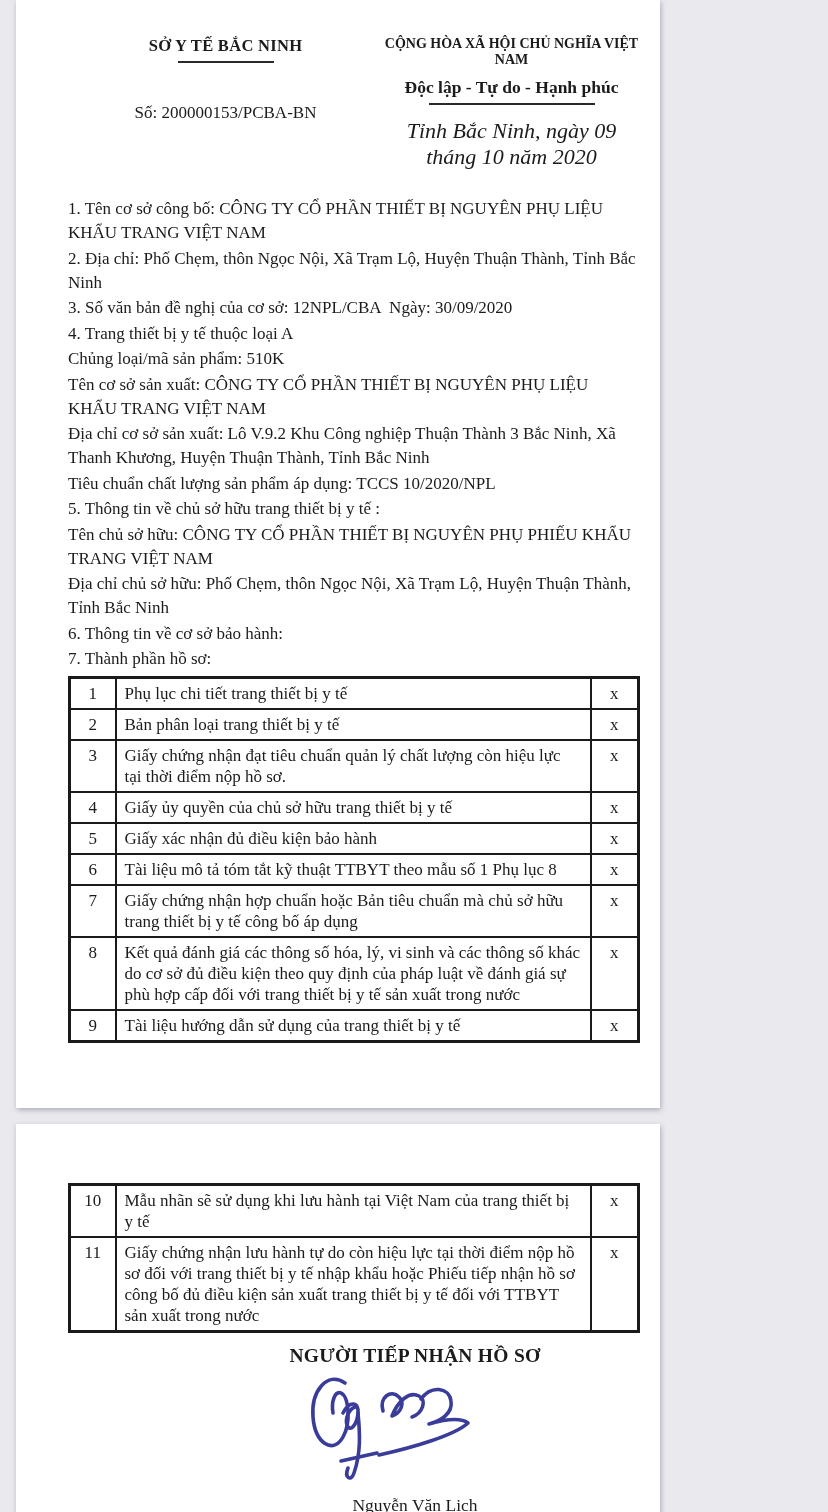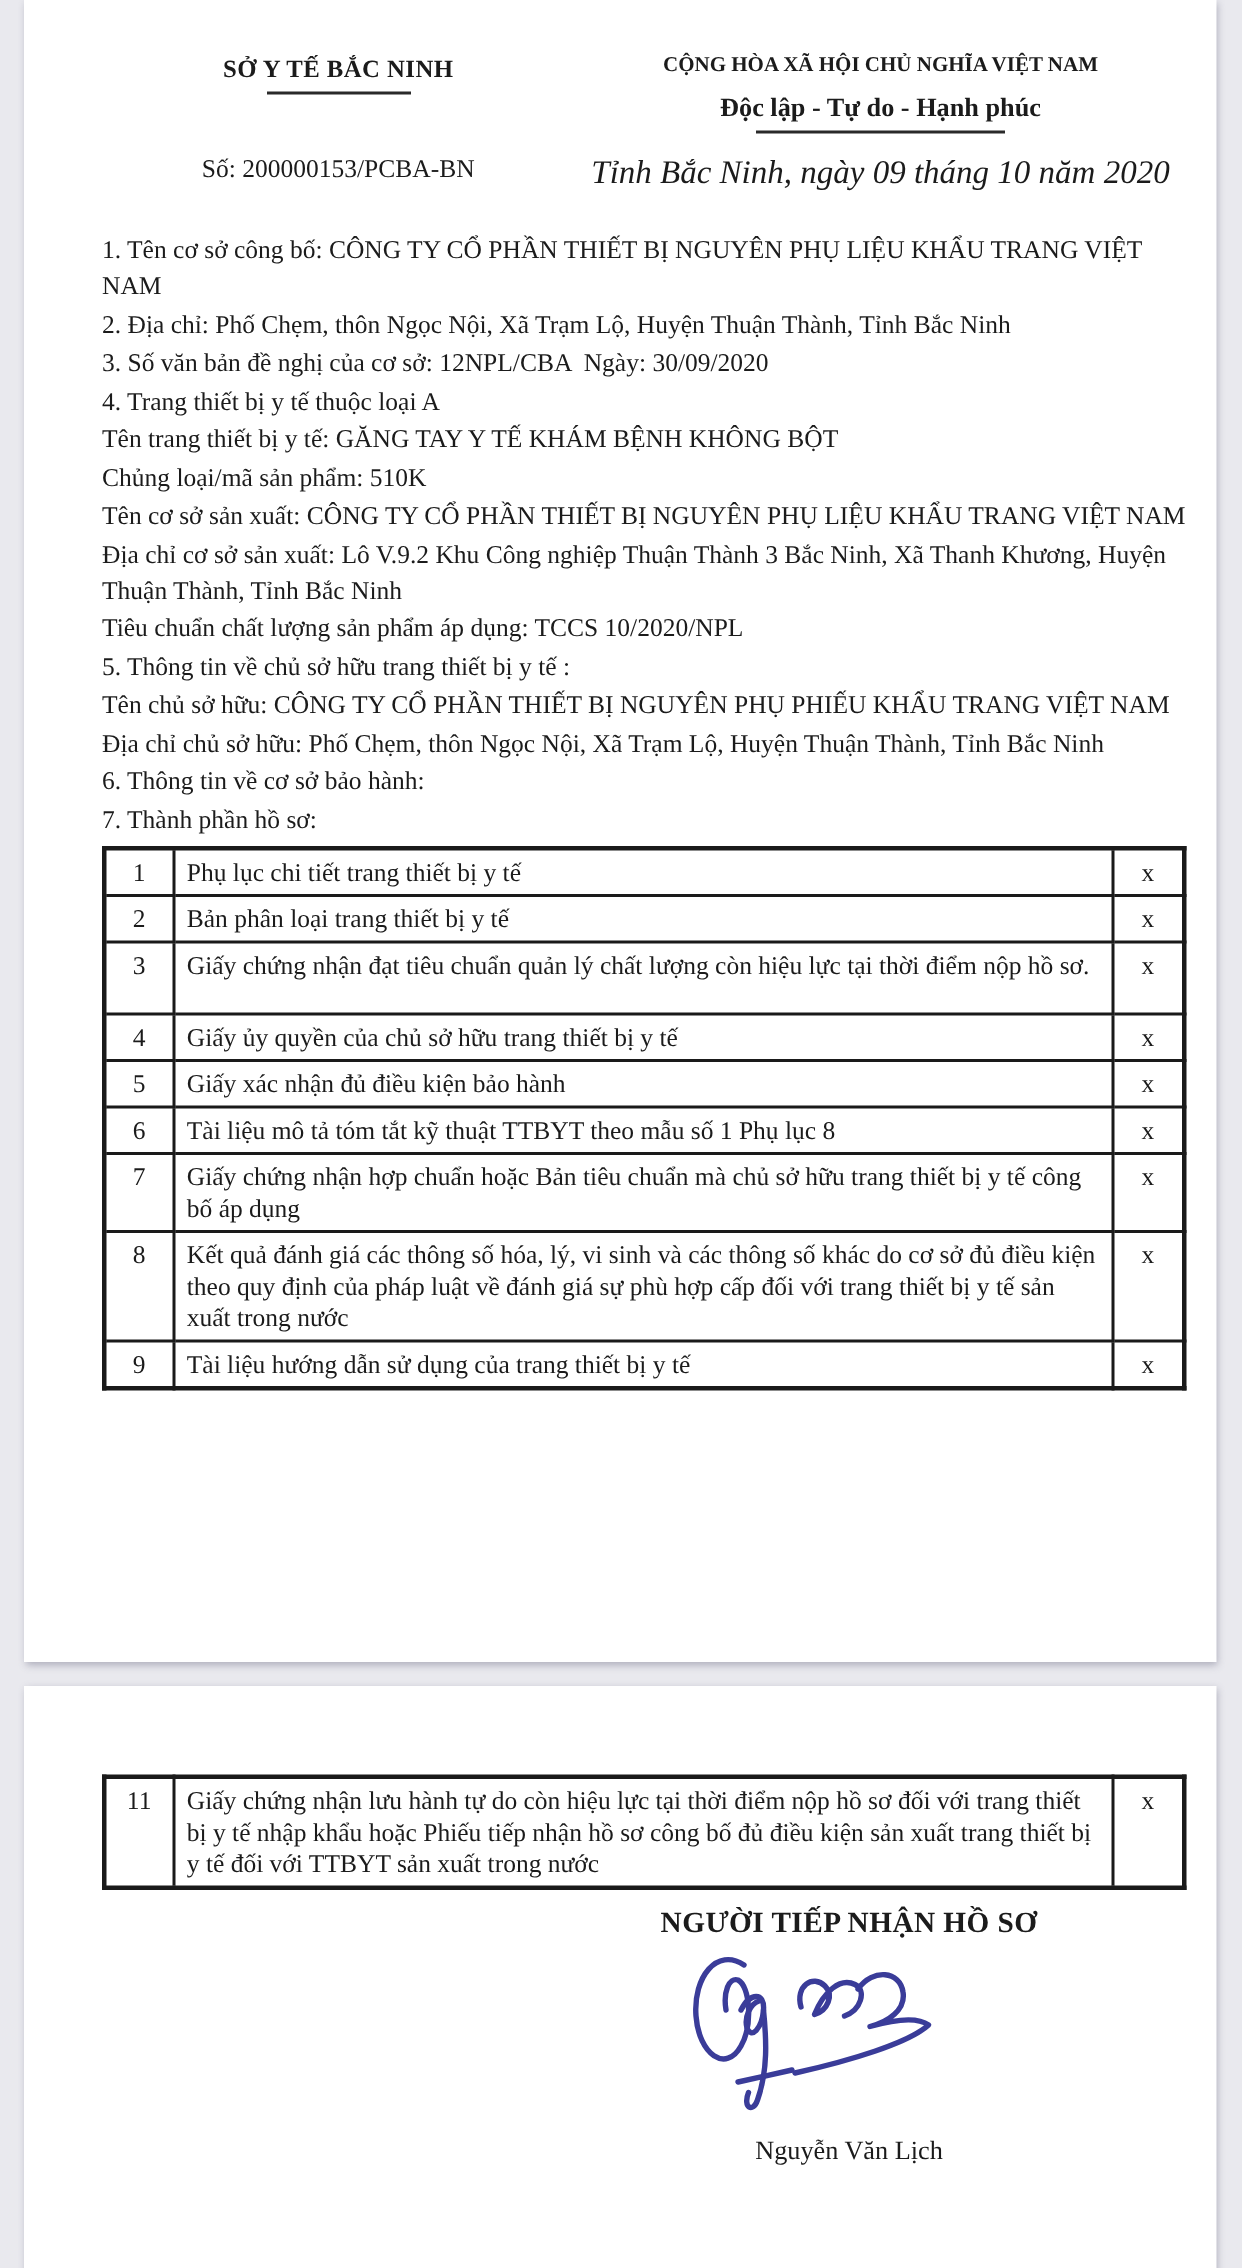--- a/index.html
+++ b/index.html
@@ -3,21 +3,21 @@
 <meta charset="utf-8">
 <style>
   * { box-sizing: border-box; margin: 0; padding: 0; }
   html, body { width: 828px; height: 1512px; overflow: hidden; }
   body {
     background: #e9e9ee;
     font-family: "Liberation Serif", "DejaVu Serif", serif;
     color: #1b1b1b;
   }
   .page {
-    width: 795px;
+    width: 644px;
     margin-left: 16px;
     background: #ffffff;
     box-shadow: 1px 2px 5px rgba(100,100,125,0.45);
   }
   .page-1 { height: 1108px; margin-bottom: 16px; padding: 36px 20px 0 52px; }
   .page-2 { height: 450px; padding: 54px 20px 0 52px; }
 
   
   .doc-header { display: flex; }
   .hdr-left { width: 315px; text-align: center; }
@@ -78,21 +78,20 @@
       <div class="place-date">Tỉnh Bắc Ninh, ngày 09 tháng 10 năm 2020</div>
     </div>
   </div>
 
 
   <div class="body-text">
     <p>1. Tên cơ sở công bố: CÔNG TY CỔ PHẦN THIẾT BỊ NGUYÊN PHỤ LIỆU KHẨU TRANG VIỆT NAM</p>
     <p>2. Địa chỉ: Phố Chẹm, thôn Ngọc Nội, Xã Trạm Lộ, Huyện Thuận Thành, Tỉnh Bắc Ninh</p>
     <p>3. Số văn bản đề nghị của cơ sở: 12NPL/CBA  Ngày: 30/09/2020</p>
     <p>4. Trang thiết bị y tế thuộc loại A</p>
-    <p>Tên trang thiết bị y tế: GĂNG TAY Y TẾ KHÁM BỆNH KHÔNG BỘT</p>
     <p>Chủng loại/mã sản phẩm: 510K</p>
     <p>Tên cơ sở sản xuất: CÔNG TY CỔ PHẦN THIẾT BỊ NGUYÊN PHỤ LIỆU KHẨU TRANG VIỆT NAM</p>
     <p>Địa chỉ cơ sở sản xuất: Lô V.9.2 Khu Công nghiệp Thuận Thành 3 Bắc Ninh, Xã Thanh Khương, Huyện Thuận Thành, Tỉnh Bắc Ninh</p>
     <p>Tiêu chuẩn chất lượng sản phẩm áp dụng: TCCS 10/2020/NPL</p>
     <p>5. Thông tin về chủ sở hữu trang thiết bị y tế :</p>
     <p>Tên chủ sở hữu: CÔNG TY CỔ PHẦN THIẾT BỊ NGUYÊN PHỤ PHIẾU KHẨU TRANG VIỆT NAM</p>
     <p>Địa chỉ chủ sở hữu: Phố Chẹm, thôn Ngọc Nội, Xã Trạm Lộ, Huyện Thuận Thành, Tỉnh Bắc Ninh</p>
     <p>6. Thông tin về cơ sở bảo hành:</p>
     <p>7. Thành phần hồ sơ:</p>
   </div>
@@ -146,20 +145,25 @@
       </tr>
     </tbody>
   </table>
 </div>
 
 <div class="page page-2">
 
   <table class="dossier">
     <tbody>
       <tr>
+        <td class="c-no">10</td>
+        <td>Mẫu nhãn sẽ sử dụng khi lưu hành tại Việt Nam của trang thiết bị y tế</td>
+        <td class="c-mark">x</td>
+      </tr>
+      <tr>
         <td class="c-no">11</td>
         <td>Giấy chứng nhận lưu hành tự do còn hiệu lực tại thời điểm nộp hồ sơ đối với trang thiết bị y tế nhập khẩu hoặc Phiếu tiếp nhận hồ sơ công bố đủ điều kiện sản xuất trang thiết bị y tế đối với TTBYT sản xuất trong nước</td>
         <td class="c-mark">x</td>
       </tr>
     </tbody>
   </table>
 
   <div class="sig-block">
     <div class="sig-heading">NGƯỜI TIẾP NHẬN HỒ SƠ</div>
     <svg class="sig-svg" width="225" height="118" viewBox="0 0 225 118">

